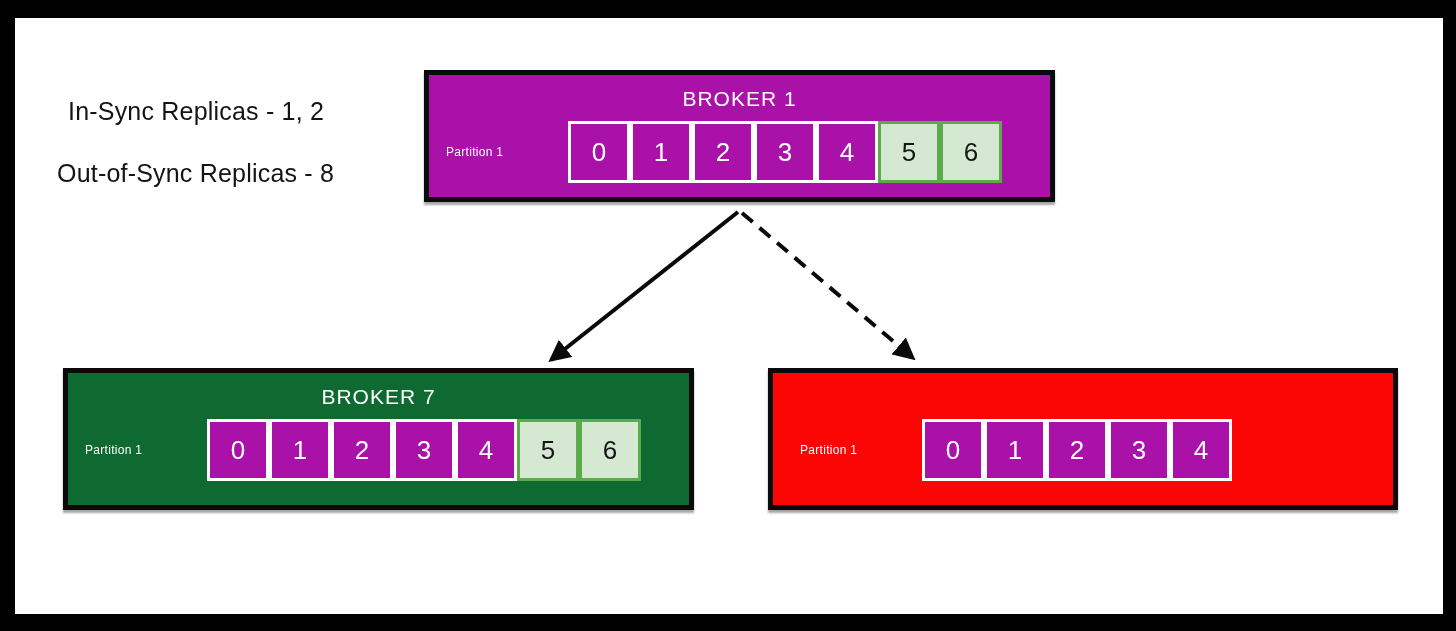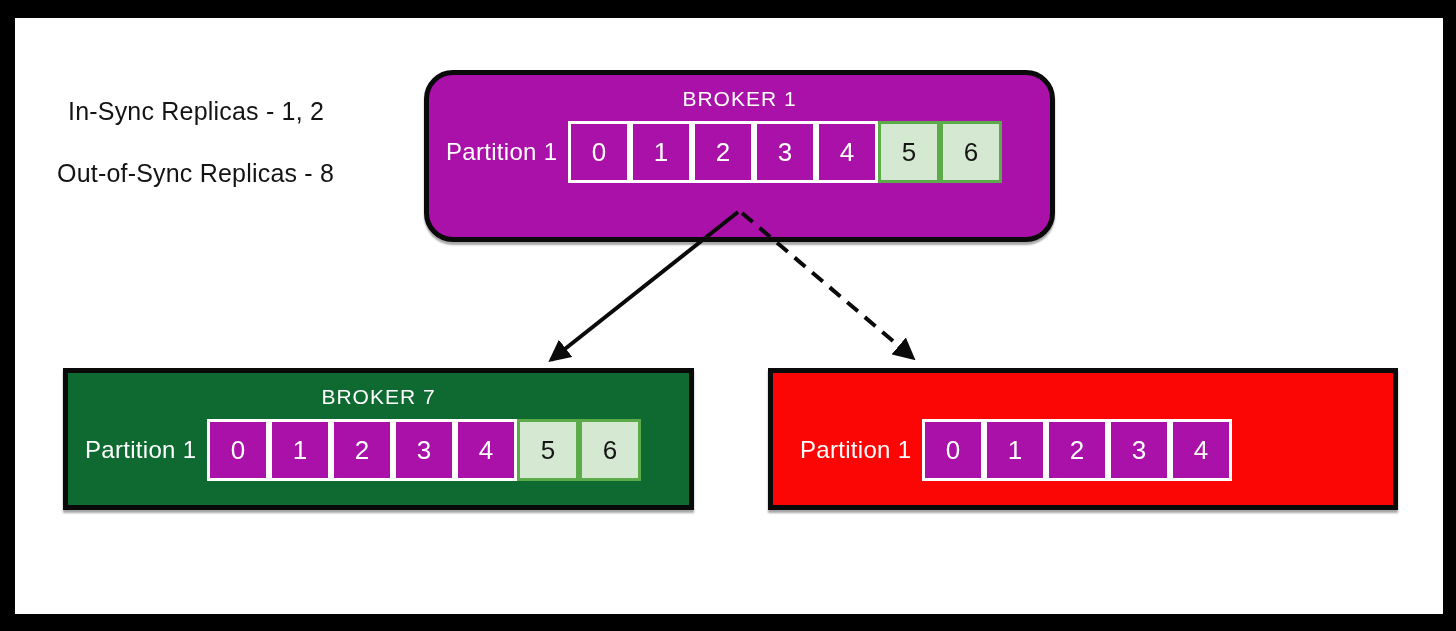--- a/index.html
+++ b/index.html
@@ -32,21 +32,21 @@
   }
   .note--in-sync  { left: 53px; top: 79px; }
   .note--out-sync { left: 42px; top: 141px; }
 
   .broker {
     position: absolute;
     box-sizing: border-box;
     border: 5px solid #0a0a0a;
     box-shadow: 0 3px 2px rgba(0,0,0,0.35);
   }
-  .broker--purple { background: var(--purple, #A911A9); left: 409px; top: 52px;  width: 631px; height: 172px; border-radius: 29px; }
+  .broker--purple { background: var(--purple, #A911A9); left: 409px; top: 52px;  width: 631px; height: 132px; }
   .broker--green  { background: var(--dark-green, #0E6A30); left: 48px;  top: 350px; width: 631px; height: 142px; }
   .broker--red    { background: var(--red, #FB0505); left: 753px; top: 350px; width: 630px; height: 142px; }
 
   .broker-title {
     margin-top: 12px;
     text-align: center;
     color: var(--title-text, #fff);
     font-size: 21px;
     letter-spacing: 1px;
   }
@@ -55,21 +55,21 @@
     left: 9px;
     top: 46px;
     right: 9px;
     display: flex;
     align-items: center;
   }
   .partition-label {
     width: 122px;
     padding-left: 8px;
     color: var(--title-text, #fff);
-    font-size: 24px;
+    font-size: 12px;
     letter-spacing: 0.3px;
     white-space: nowrap;
     flex: 0 0 auto;
   }
   .broker--red .partition-label { padding-left: 18px; }
   .cells {
     display: flex;
     flex: 0 0 auto;
   }
   .cell {

